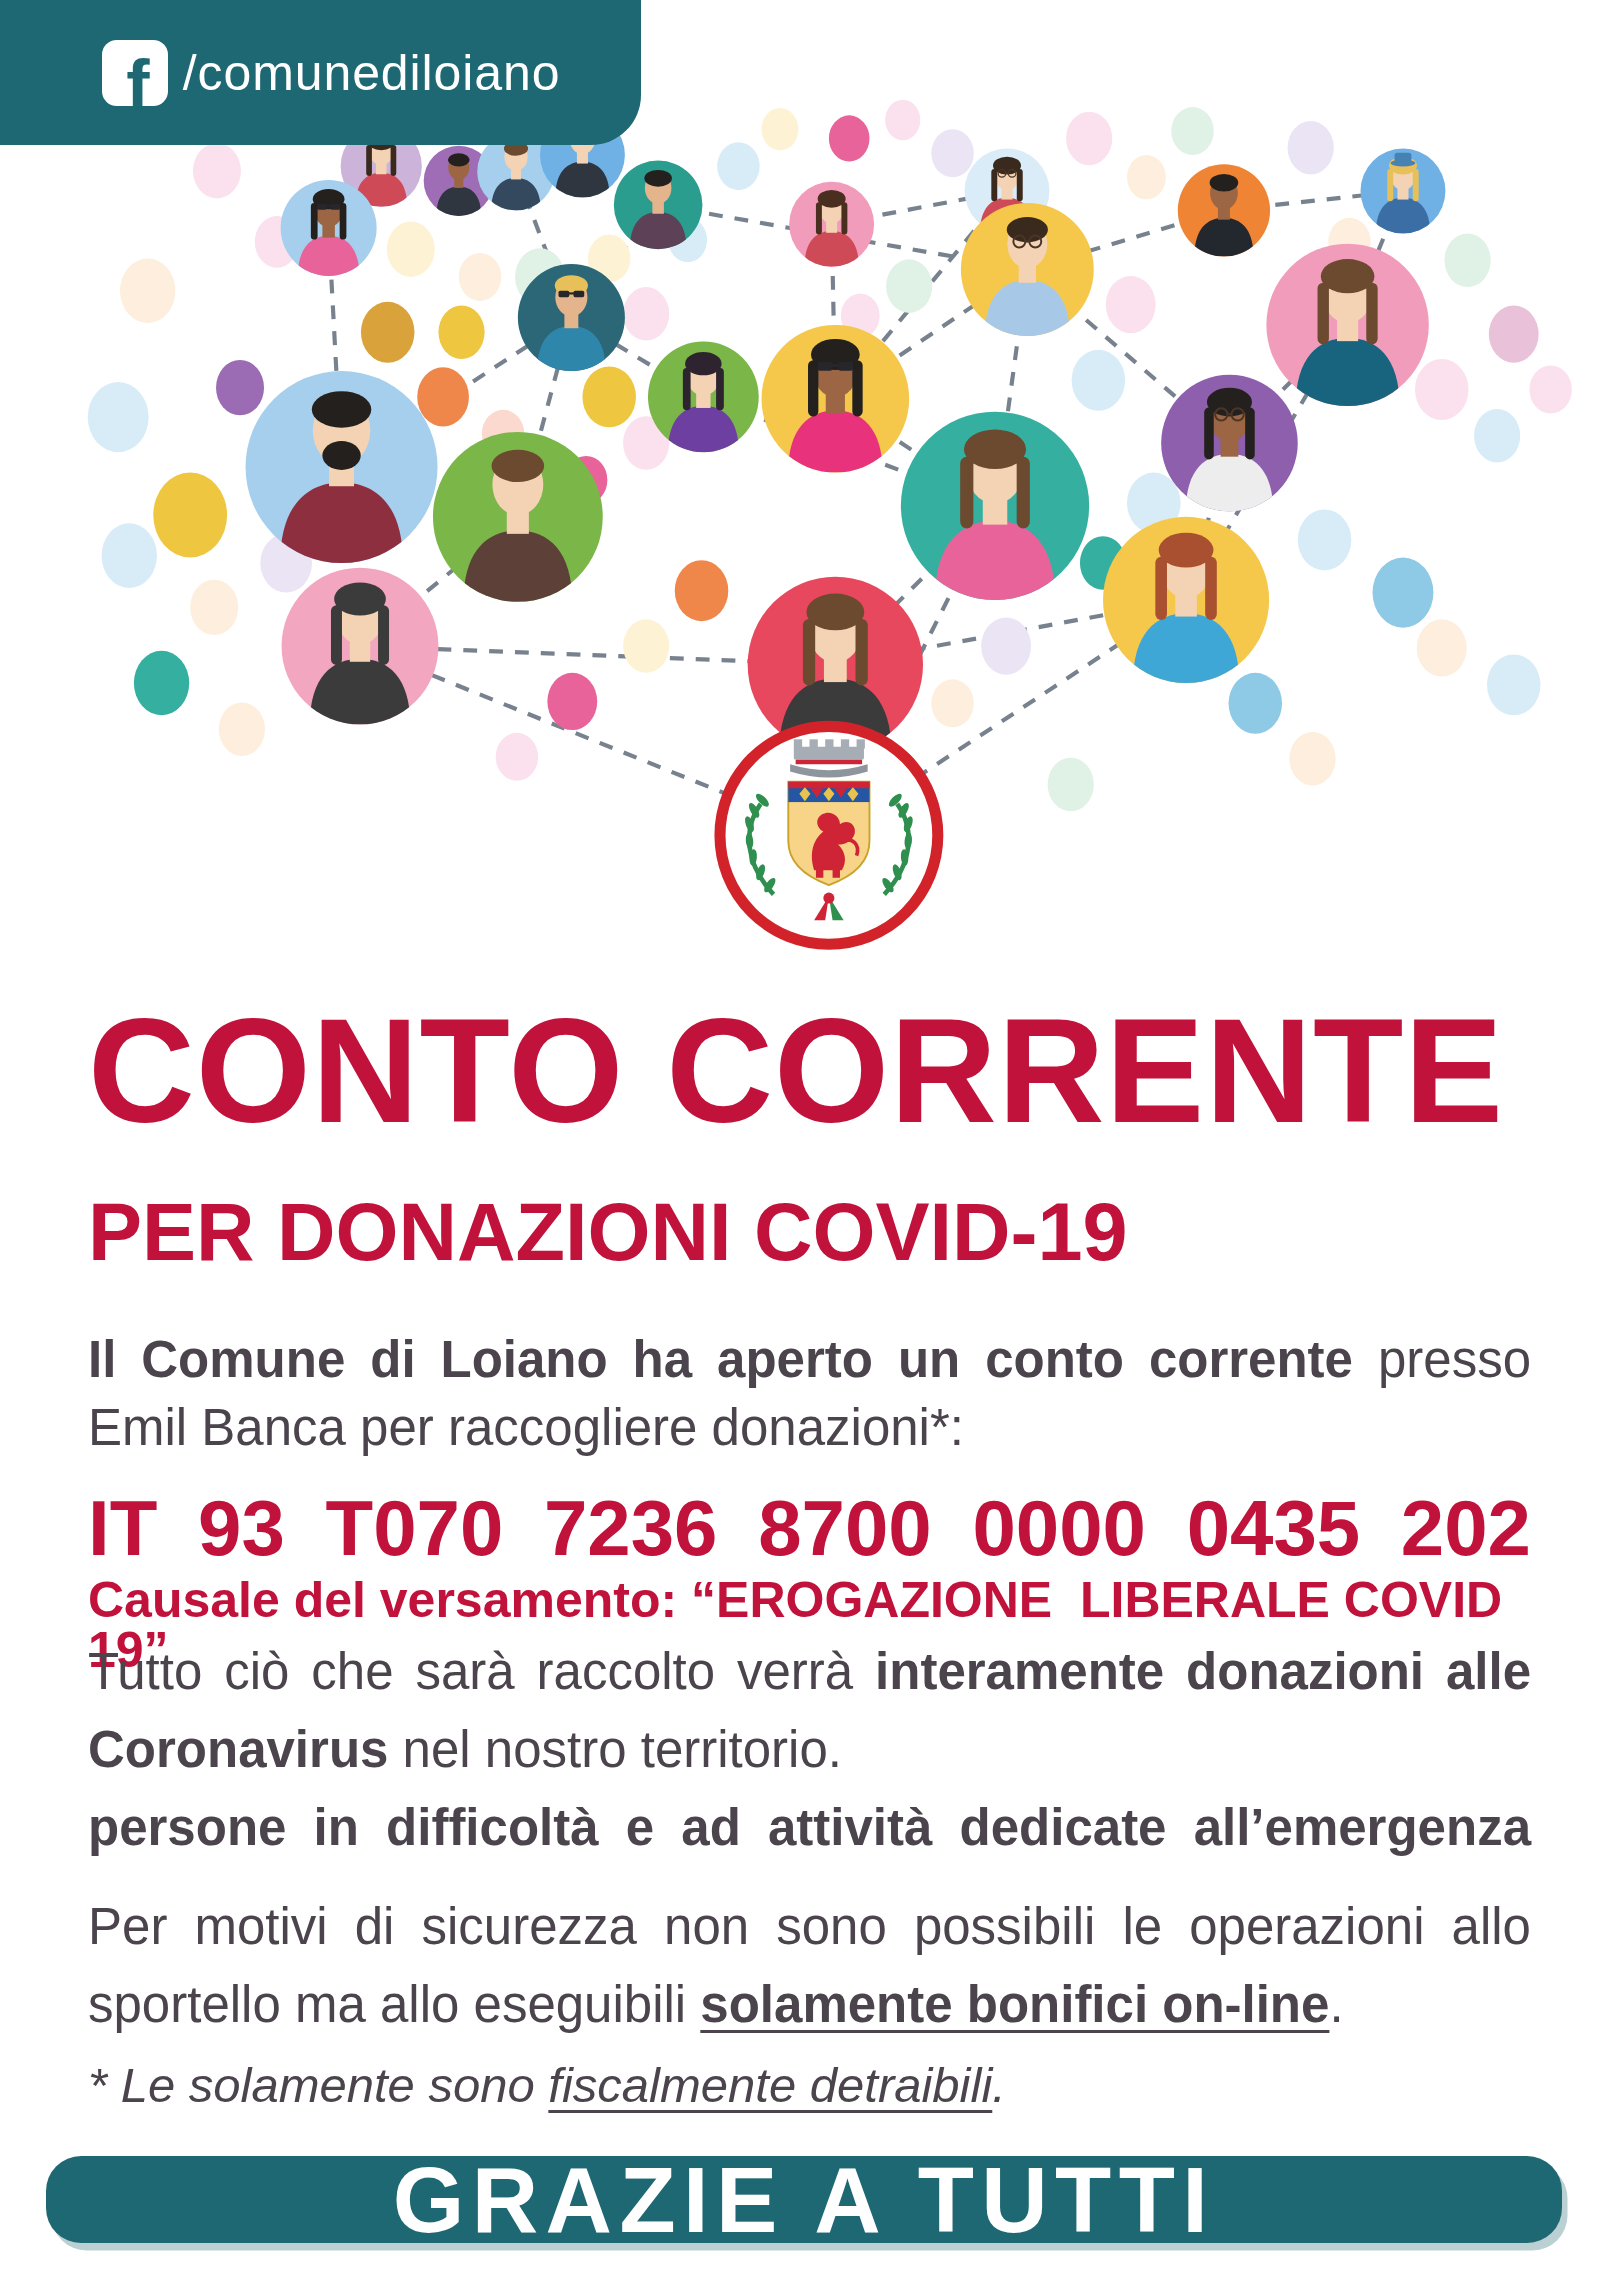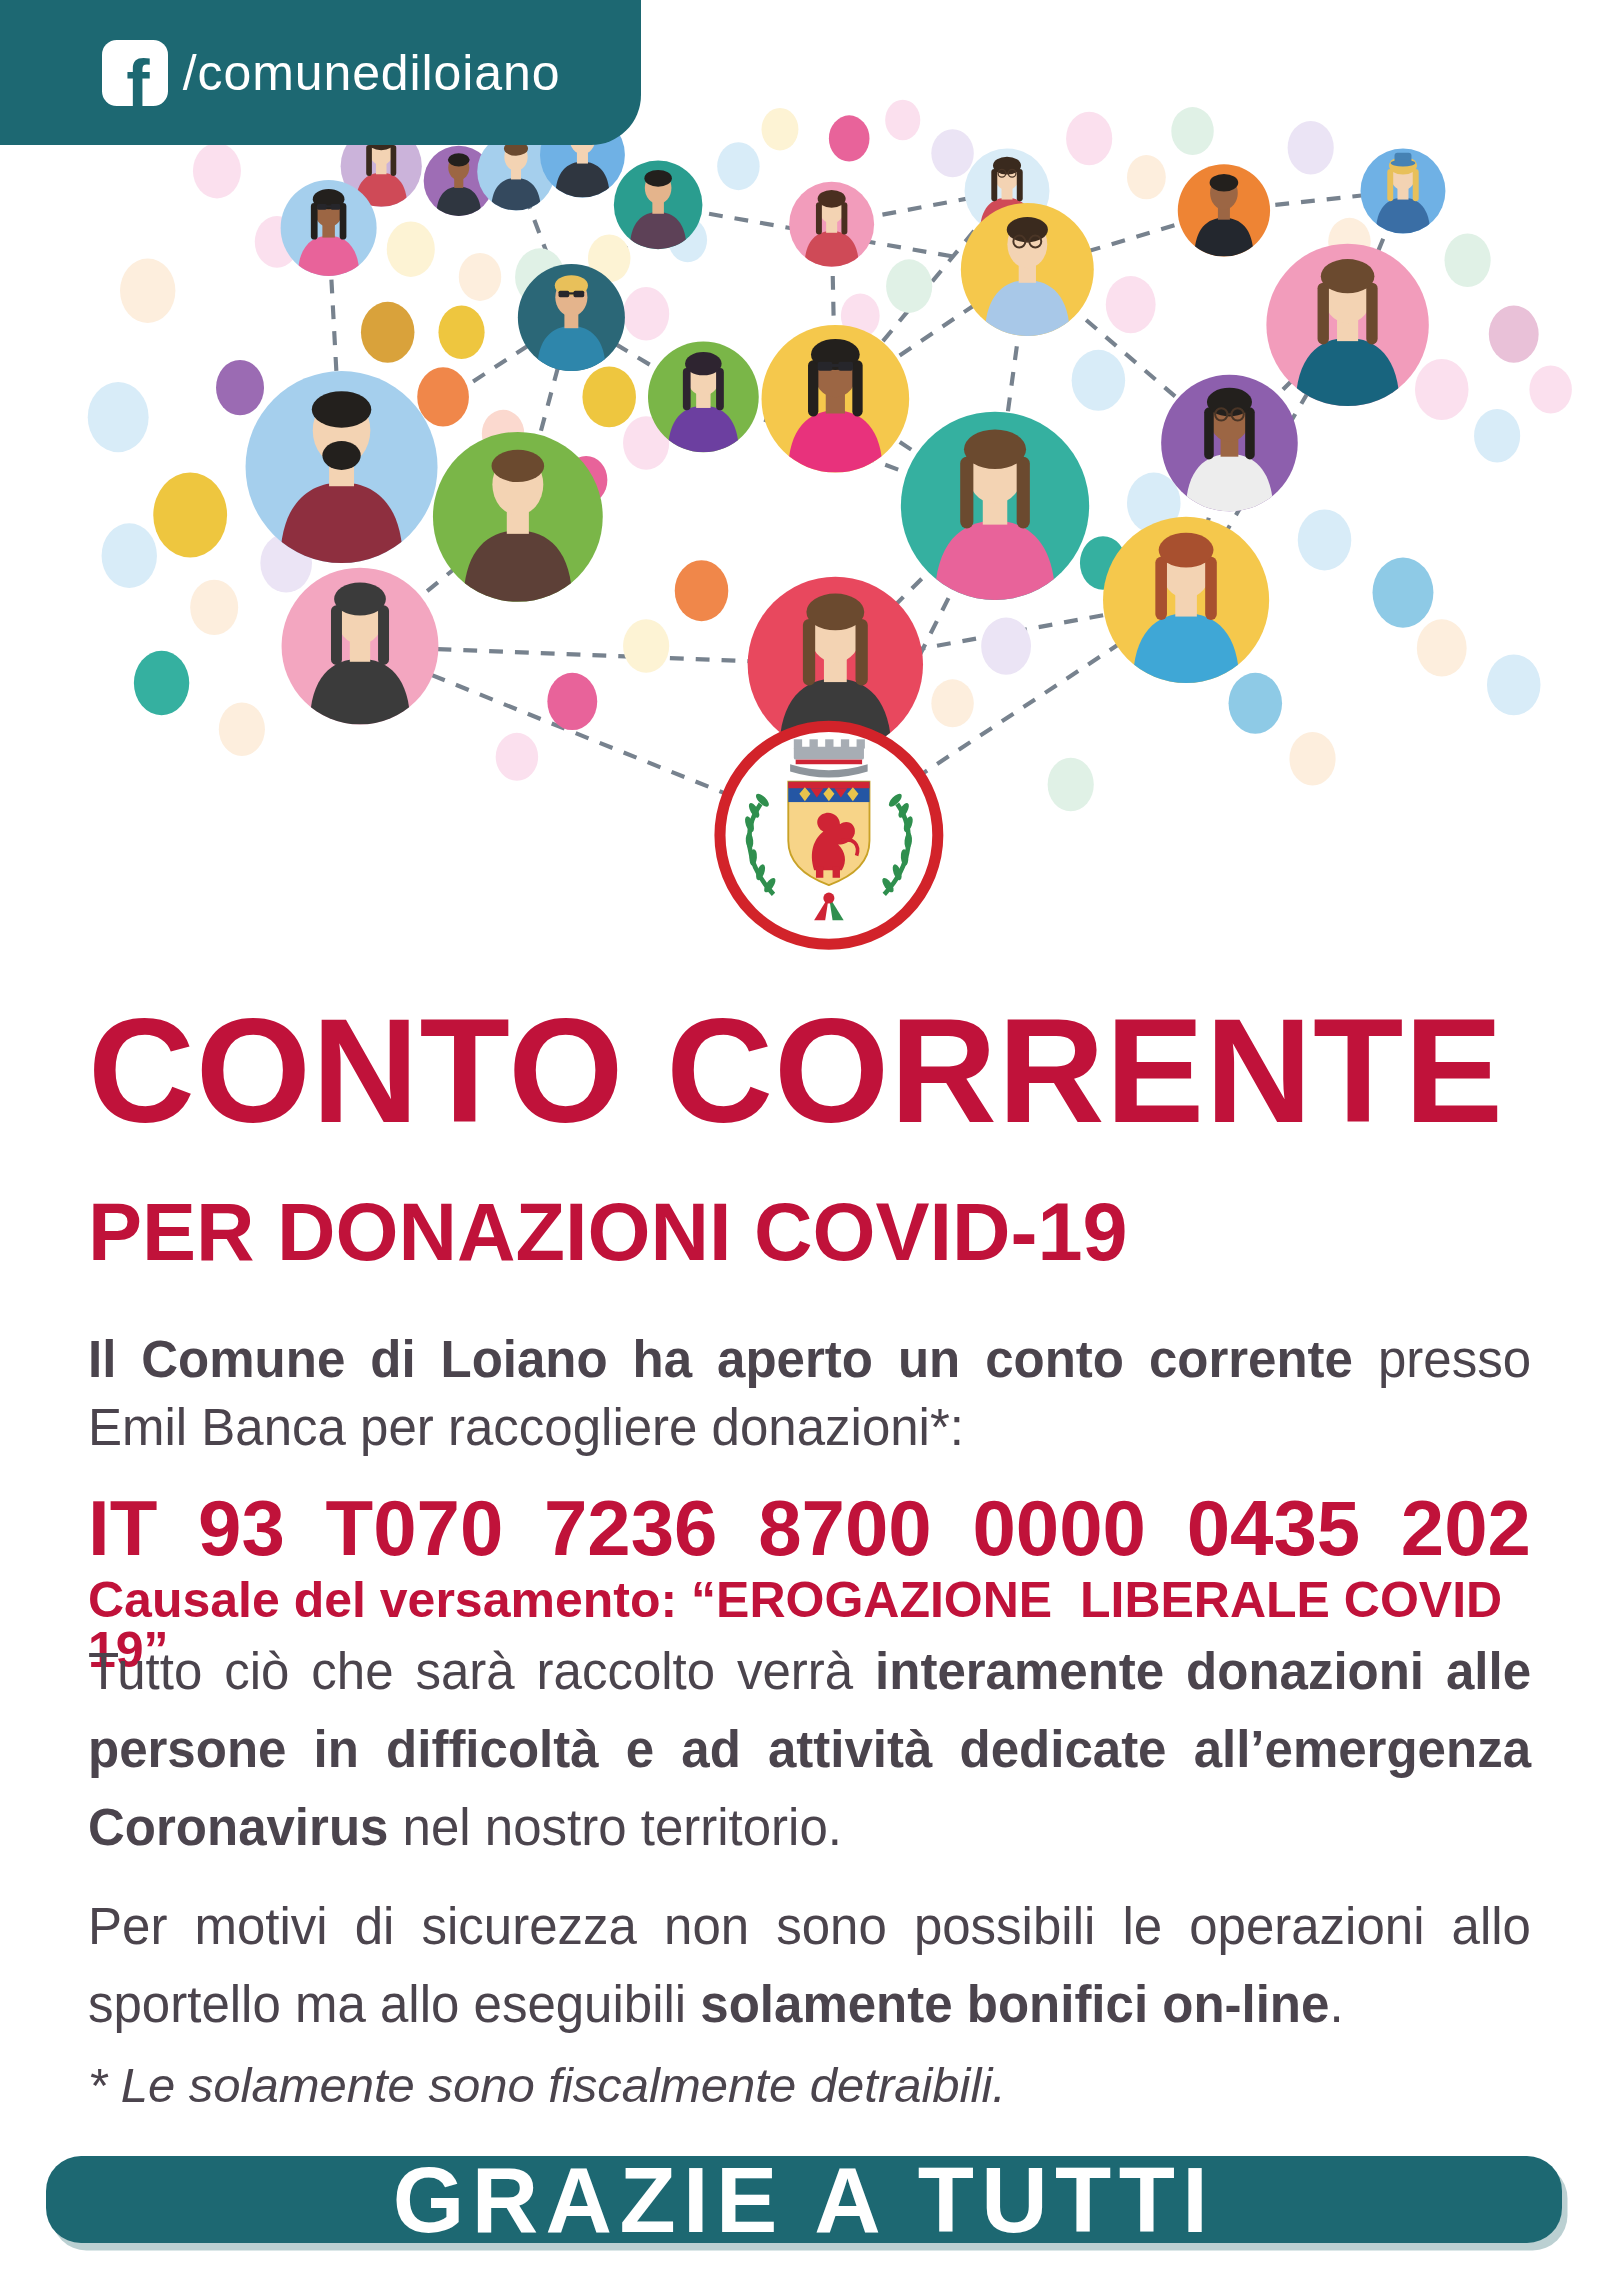--- a/index.html
+++ b/index.html
@@ -33,21 +33,21 @@
   .intro{top:1326px;font-size:51px;line-height:68px;}
   .iban{top:1489px;font-size:78px;font-weight:700;color:var(--red);line-height:1;
         text-align:justify;text-align-last:justify;}
   .causale{top:1575px;font-size:50px;font-weight:700;color:var(--red);line-height:1;white-space:pre-wrap;}
   .para1{top:1633px;font-size:51px;line-height:78px;}
   .para2{top:1888px;font-size:51px;line-height:78px;}
   .footnote{top:2054px;font-size:49px;font-style:italic;line-height:1.3;}
   .tline{width:100%;}
   .jl{text-align:justify;text-align-last:justify;}
   .b{font-weight:700;}
-  .u{text-decoration-thickness:2.8px;text-underline-offset:8.3px;margin-top:16px;}
+  .u{text-decoration:underline;text-decoration-thickness:2.8px;text-underline-offset:8.3px;margin-top:16px;}
   
   .footer{
     position:absolute;left:46px;right:57px;top:2156px;height:87px;background:var(--teal);
     border-radius:35px;display:flex;align-items:center;justify-content:center;z-index:2;
     box-shadow:5.5px 7.4px 0 rgba(31,98,107,.30);
   }
   .footer-label{color:#fff;font-size:92px;font-weight:700;letter-spacing:7.4px;line-height:1;white-space:nowrap;}
 </style>
 </head>
 <body>
@@ -463,22 +463,22 @@
       <div class="tline jl"><span class="b">Il Comune di Loiano ha aperto un conto corrente</span><span> presso</span></div>
       <div class="tline"><span>Emil Banca per raccogliere donazioni*:</span></div>
     </div>
 
   <div class="txt iban">IT 93 T070 7236 8700 0000 0435 202</div>
 
   <div class="txt causale"><span>Causale del versamento: </span><span>“EROGAZIONE  LIBERALE COVID 19”</span></div>
 
   <div class="txt para1">
       <div class="tline jl"><span>Tutto ciò che sarà raccolto verrà </span><span class="b">interamente donazioni alle</span></div>
+      <div class="tline"><span class="b">Coronavirus</span><span> nel nostro territorio.</span></div>
       <div class="tline jl"><span class="b">persone in difficoltà e ad attività dedicate all’emergenza</span></div>
-      <div class="tline"><span class="b">Coronavirus</span><span> nel nostro territorio.</span></div>
     </div>
 
   <div class="txt para2">
       <div class="tline jl"><span>Per motivi di sicurezza non sono possibili le operazioni allo</span></div>
       <div class="tline"><span>sportello ma allo eseguibili </span><span class="b u">solamente bonifici on-line</span><span>.</span></div>
     </div>
 
   <div class="txt footnote">
       <div class="tline"><span>* Le solamente sono </span><span class="u">fiscalmente detraibili</span><span>.</span></div>
     </div>

